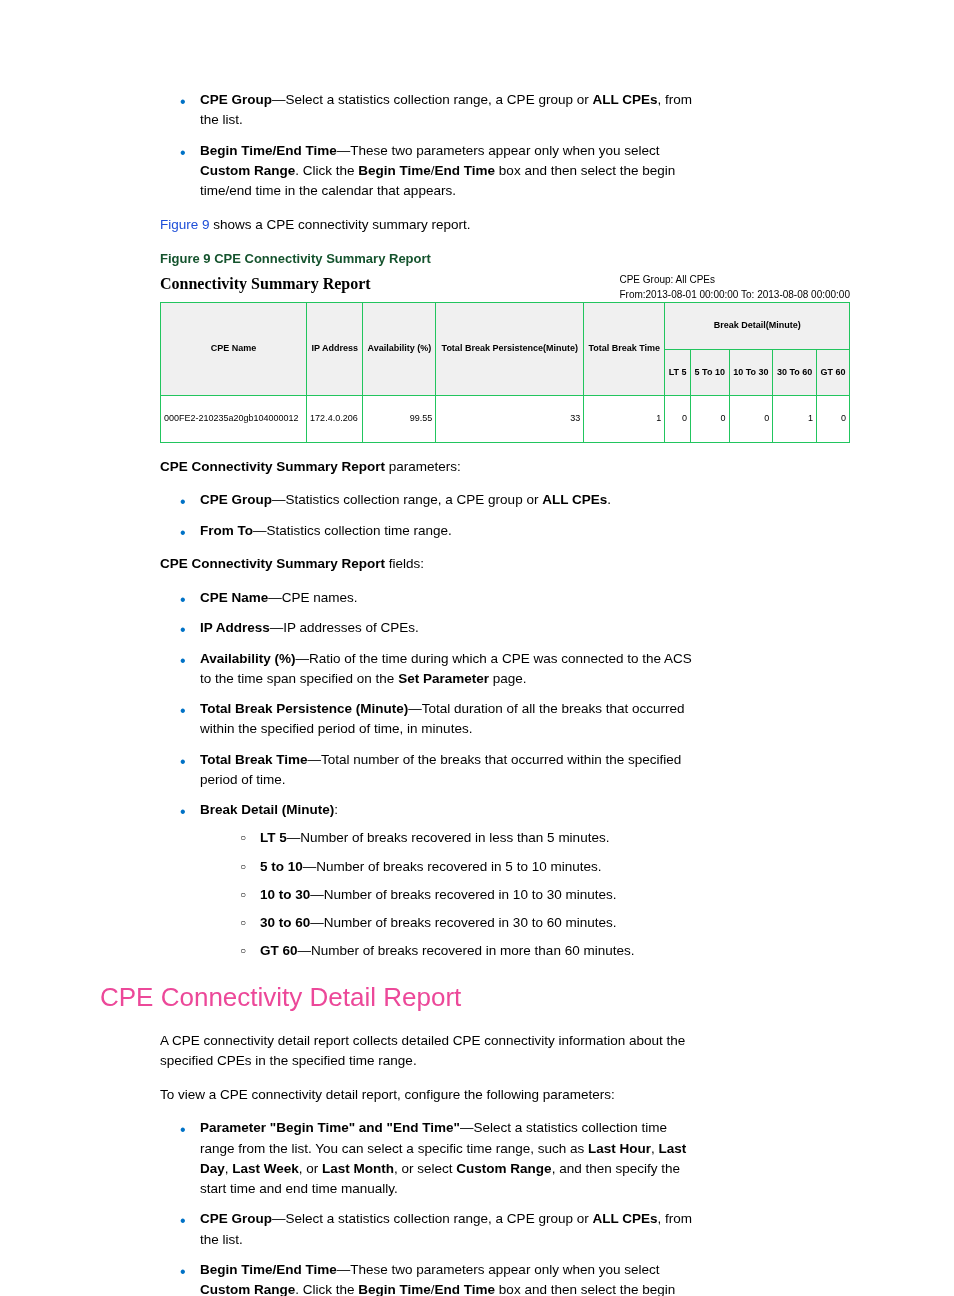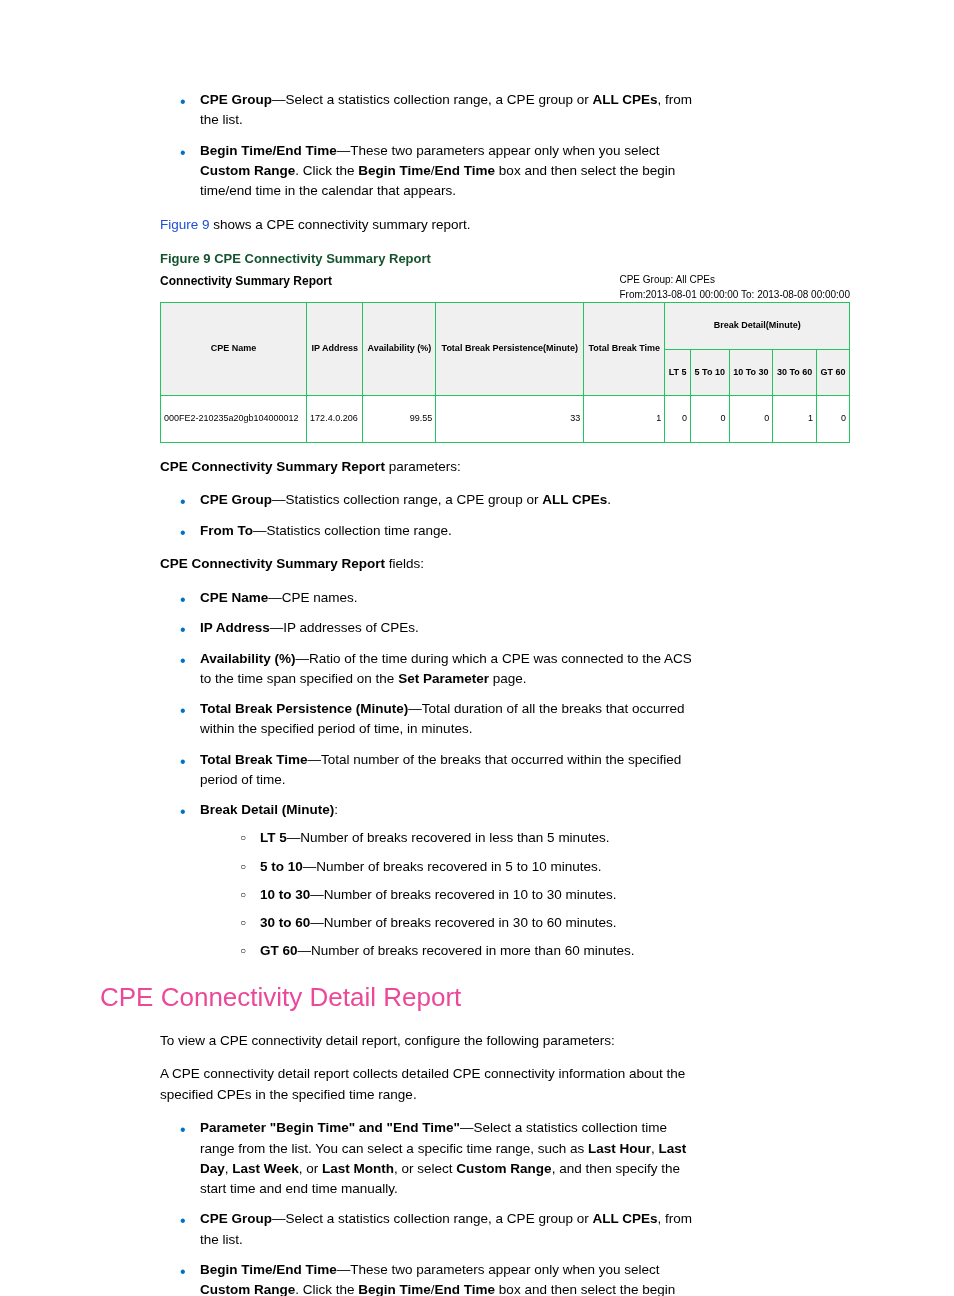--- a/index.html
+++ b/index.html
@@ -71,23 +71,23 @@
     margin: 16px 0 14px -60px;
   }
   
   .report {
     width: 690px;
     margin: 4px 0 14px 0;
     font-family: "Courier New", monospace;
     font-size: 10px;
   }
   .report-title {
-    font-family: Liberation Sans, sans-serif;
+    font-family: Liberation Serif, serif;
     font-weight: bold;
-    font-size: 12px;
+    font-size: 16px;
     display: inline-block;
   }
   .report-meta {
     float: right;
     font-size: 10px;
     font-family: Arial, Helvetica, sans-serif;
     text-align: left;
     line-height: 1.5;
   }
   .report-table {
@@ -210,22 +210,22 @@
           <li><b>5 to 10</b><span>—Number of breaks recovered in 5 to 10 minutes.</span></li>
           <li><b>10 to 30</b><span>—Number of breaks recovered in 10 to 30 minutes.</span></li>
           <li><b>30 to 60</b><span>—Number of breaks recovered in 30 to 60 minutes.</span></li>
           <li><b>GT 60</b><span>—Number of breaks recovered in more than 60 minutes.</span></li>
         </ul>
       </li>
     </ul>
 
     <div class="h2">CPE Connectivity Detail Report</div>
 
+    <p>A CPE connectivity detail report collects detailed CPE connectivity information about the specified CPEs in the specified time range.</p>
     <p>To view a CPE connectivity detail report, configure the following parameters:</p>
-    <p>A CPE connectivity detail report collects detailed CPE connectivity information about the specified CPEs in the specified time range.</p>
 
     <ul class="bullets">
       <li>
         <b>Parameter "Begin Time" and "End Time"</b><span>—Select a statistics collection time range from the list. You can select a specific time range, such as </span><b>Last Hour</b><span>, </span><b>Last Day</b><span>, </span><b>Last Week</b><span>, or </span><b>Last Month</b><span>, or select </span><b>Custom Range</b><span>, and then specify the start time and end time manually.</span>
       </li>
       <li>
         <b>CPE Group</b><span>—Select a statistics collection range, a CPE group or </span><b>ALL CPEs</b><span>, from the list.</span>
       </li>
       <li>
         <b>Begin Time/End Time</b><span>—These two parameters appear only when you select </span><b>Custom Range</b><span>. Click the </span><b>Begin Time</b><span>/</span><b>End Time</b><span> box and then select the begin time/end time in the calendar that appears.</span>

